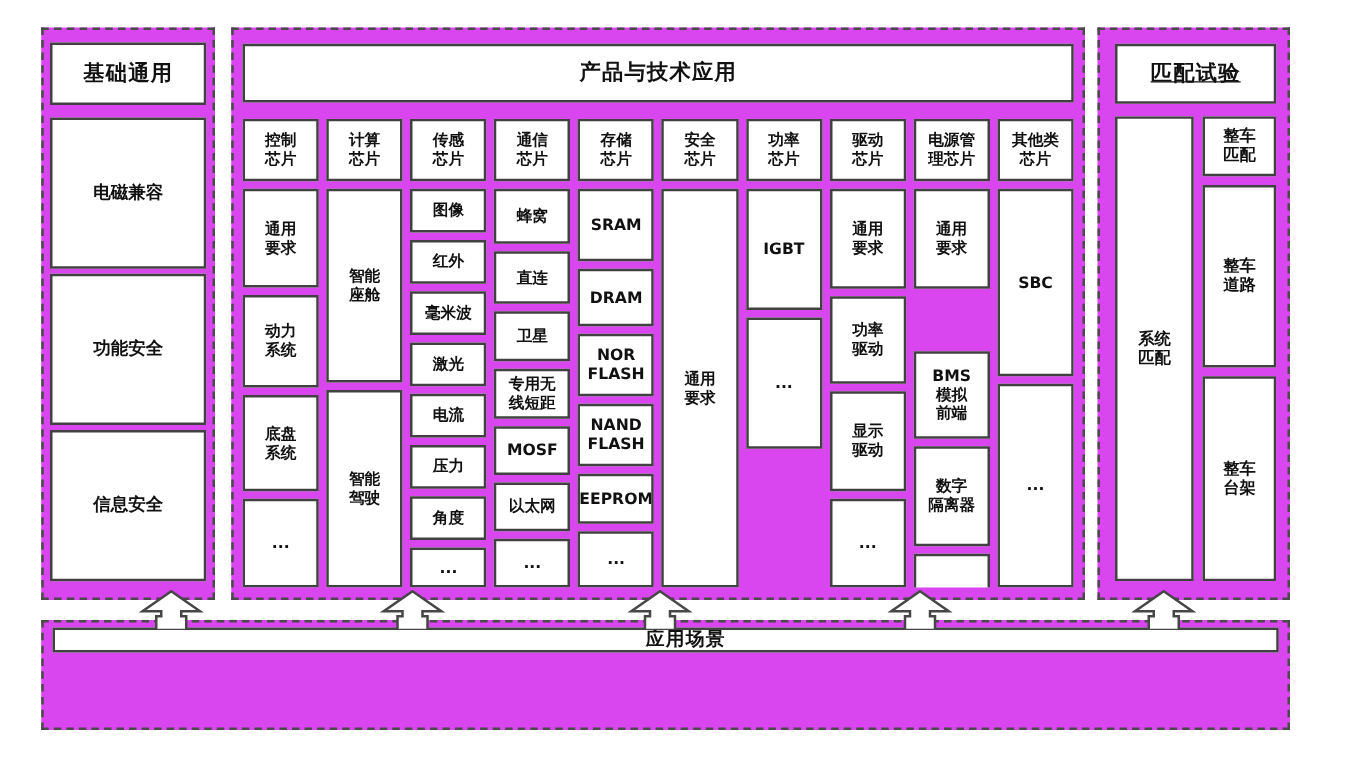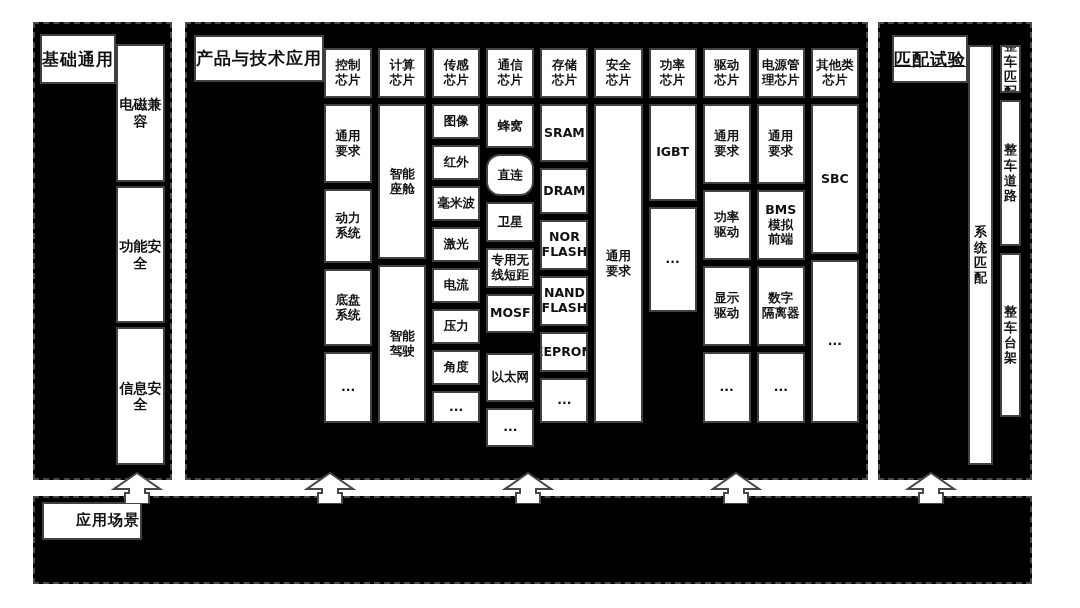--- a/index.html
+++ b/index.html
@@ -10,23 +10,23 @@
     width: 1080px;
     height: 608px;
     background: #ffffff;
     overflow: hidden;
   }
 
   .panel {
     position: absolute;
     box-sizing: border-box;
     border: 2px dashed #4a4a4a;
-    background: #000000;
+    background: #d946ef;
     display: flex;
-    flex-direction: row;
+    flex-direction: column;
   }
 
   .box {
     box-sizing: border-box;
     border: 2px solid #414141;
     background: #ffffff;
     display: flex;
     align-items: center;
     justify-content: center;
     text-align: center;
@@ -55,21 +55,21 @@
   
   .right-panel { left: 878px; top: 22px; width: 154px; height: 458px; padding: 11px 9px 13px 12px; }
   .right-title { height: 48px; flex: none; text-decoration: underline; }
   .right-body { flex: 1; margin-top: 10px; display: flex; gap: 7px; overflow: hidden; }
   .system-match { flex: 1; font-size: 13px; }
   .vehicle-tests { flex: 1; display: flex; flex-direction: column; gap: 7px; }
   .vehicle-tests .box { flex: none; font-size: 13px; }
 
   
   .bottom-panel { left: 33px; top: 496px; width: 999px; height: 88px; padding: 4px 7px 4px 7px; }
-  .scenario-title { height: 38px; flex: none; font-size: 15px; letter-spacing: 1px; padding-left: 32px; }
+  .scenario-title { height: 20px; flex: none; font-size: 15px; letter-spacing: 1px; padding-left: 32px; }
   .systems-row { margin-top: 3px; height: 44px; display: flex; gap: 7px; }
   .systems-row .box { flex: 1; font-size: 15px; letter-spacing: 1px; }
 
   
   .arrow { position: absolute; z-index: 6; }
   .arrow polygon { fill: #ffffff; stroke: #464646; stroke-width: 2; stroke-linejoin: miter; }
 </style>
 </head>
 <body>
 
@@ -115,26 +115,26 @@
           <div class="box chip-item" style="height: 35px;">激光</div>
           <div class="box chip-item" style="height: 35px;">电流</div>
           <div class="box chip-item" style="height: 35px;">压力</div>
           <div class="box chip-item" style="height: 35px;">角度</div>
           <div class="box chip-item" style="height: 32px;">...</div>
         </div>
         <div class="col">
           <div class="box col-header">通信
 芯片</div>
           <div class="box chip-item" style="height: 44px;">蜂窝</div>
-          <div class="box chip-item" style="height: 42px; border-radius: 14px;">直连</div>
+          <div class="box chip-item" style="height: 42px;">直连</div>
           <div class="box chip-item" style="height: 40px;">卫星</div>
           <div class="box chip-item" style="height: 40px;">专用无
 线短距</div>
           <div class="box chip-item" style="height: 39px;">MOSF</div>
-          <div class="box chip-item" style="height: 49px; margin-top: 14px;">以太网</div>
+          <div class="box chip-item" style="height: 39px;">以太网</div>
           <div class="box chip-item" style="height: 39px;">...</div>
         </div>
         <div class="col">
           <div class="box col-header">存储
 芯片</div>
           <div class="box chip-item" style="height: 58px;">SRAM</div>
           <div class="box chip-item" style="height: 46px;">DRAM</div>
           <div class="box chip-item" style="height: 50px;">NOR
 FLASH</div>
           <div class="box chip-item" style="height: 50px;">NAND
@@ -163,21 +163,21 @@
 驱动</div>
           <div class="box chip-item" style="height: 80px;">显示
 驱动</div>
           <div class="box chip-item" style="height: 71px;">...</div>
         </div>
         <div class="col">
           <div class="box col-header">电源管
 理芯片</div>
           <div class="box chip-item" style="height: 80px;">通用
 要求</div>
-          <div class="box chip-item" style="height: 70px;">BMS
+          <div class="box chip-item" style="height: 70px; margin-top: 44px;">BMS
 模拟
 前端</div>
           <div class="box chip-item" style="height: 80px;">数字
 隔离器</div>
           <div class="box chip-item" style="height: 71px;">...</div>
         </div>
         <div class="col">
           <div class="box col-header">其他类
 芯片</div>
           <div class="box chip-item" style="height: 150px;">SBC</div>

